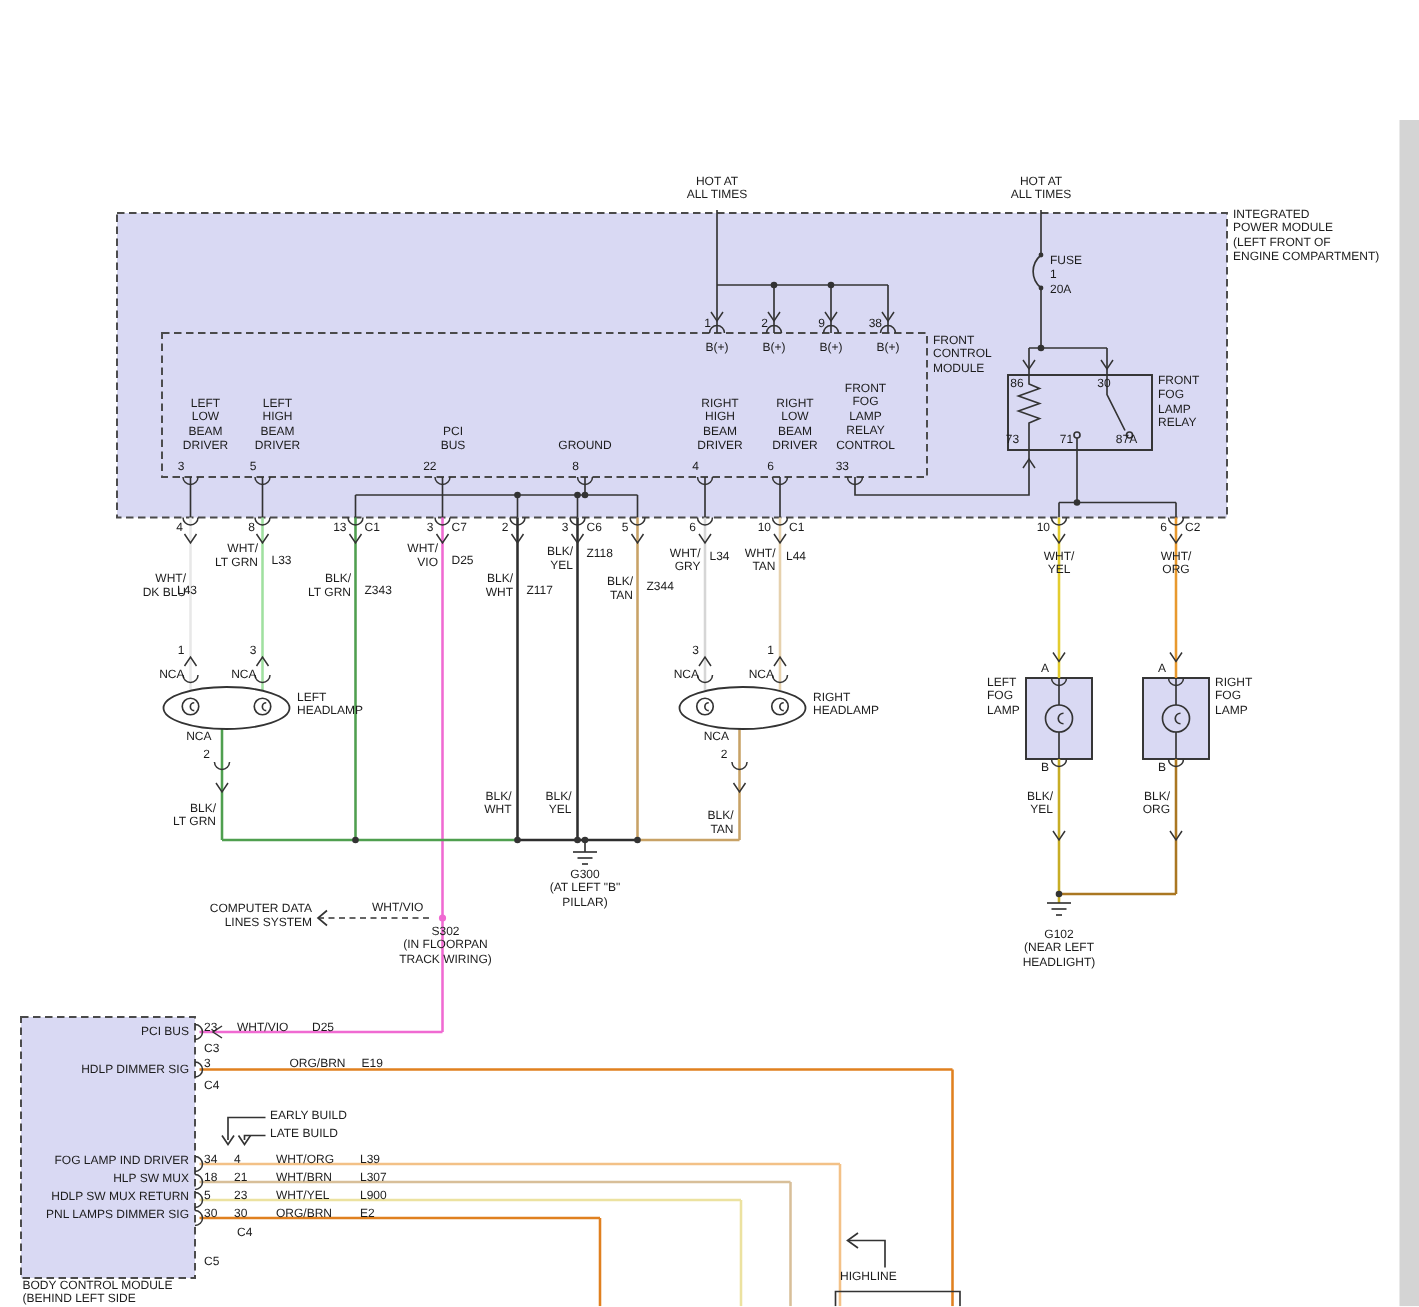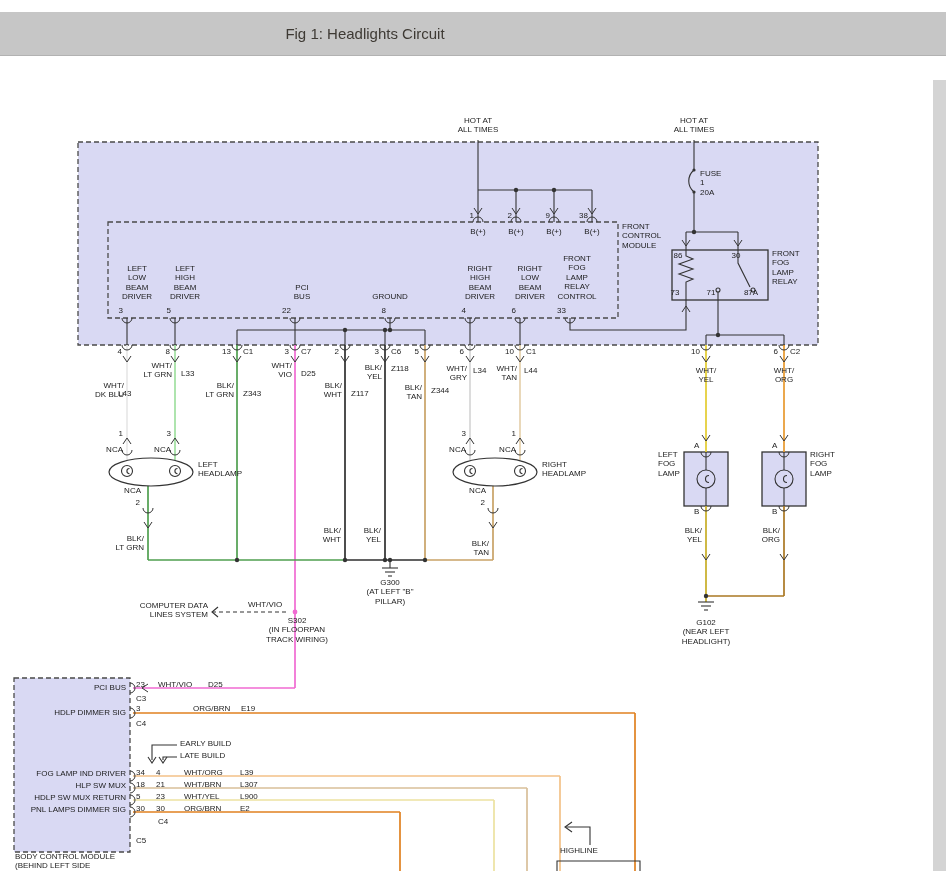--- a/index.html
+++ b/index.html
@@ -18,23 +18,20 @@
   g.arcs{stroke:#333;stroke-width:1;fill:none}
   g.chev{stroke:#333;stroke-width:1;fill:none}
   .dash{stroke-dasharray:4 3}
   g.dots{fill:#333;stroke:none}
 </style>
 </head>
 <body>
 
 <div class="page">
 
-  <div class="titlebar">
-    <div class="titletext">Fig 1: Headlights Circuit</div>
-  </div>
   <div class="gutter"></div>
 
   <svg class="diagram" width="946" height="871" viewBox="0 0 946 871">
 
     <g>
       <rect class="modbox" x="78" y="142" width="740" height="203" fill="#d9d9f3"></rect>
       <rect class="modbox" x="108" y="222" width="510" height="96" fill="#d9d9f3"></rect>
       <rect class="solidbox" x="672" y="250" width="96" height="50" fill="#d9d9f3"></rect>
       <rect class="solidbox" x="684" y="452" width="44" height="54" fill="#d9d9f3"></rect>
       <rect class="solidbox" x="762" y="452" width="44" height="54" fill="#d9d9f3"></rect>
@@ -250,20 +247,24 @@
     </g>
   </svg>
 
   <div class="lbl c" style="left:448px;top:116px;width:60px">HOT AT
 ALL TIMES</div>
   <div class="lbl c" style="left:664px;top:116px;width:60px">HOT AT
 ALL TIMES</div>
   <div class="lbl" style="left:700px;top:169px;width:36px">FUSE
 1
 20A</div>
+  <div class="lbl" style="left:822px;top:138px;width:112px">INTEGRATED
+POWER MODULE
+(LEFT FRONT OF
+ENGINE COMPARTMENT)</div>
   <div class="lbl" style="left:622px;top:222px;width:60px">FRONT
 CONTROL
 MODULE</div>
   <div class="lbl" style="left:772px;top:249px;width:48px">FRONT
 FOG
 LAMP
 RELAY</div>
 
   <div class="lbl r" style="left:460px;top:211px;width:14px">1</div>
   <div class="lbl r" style="left:498px;top:211px;width:14px">2</div>

